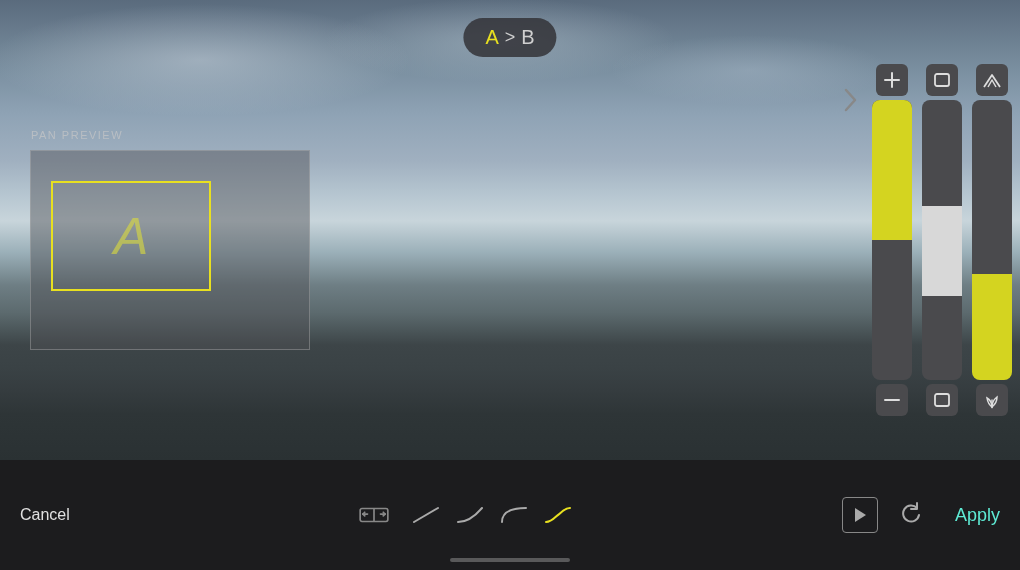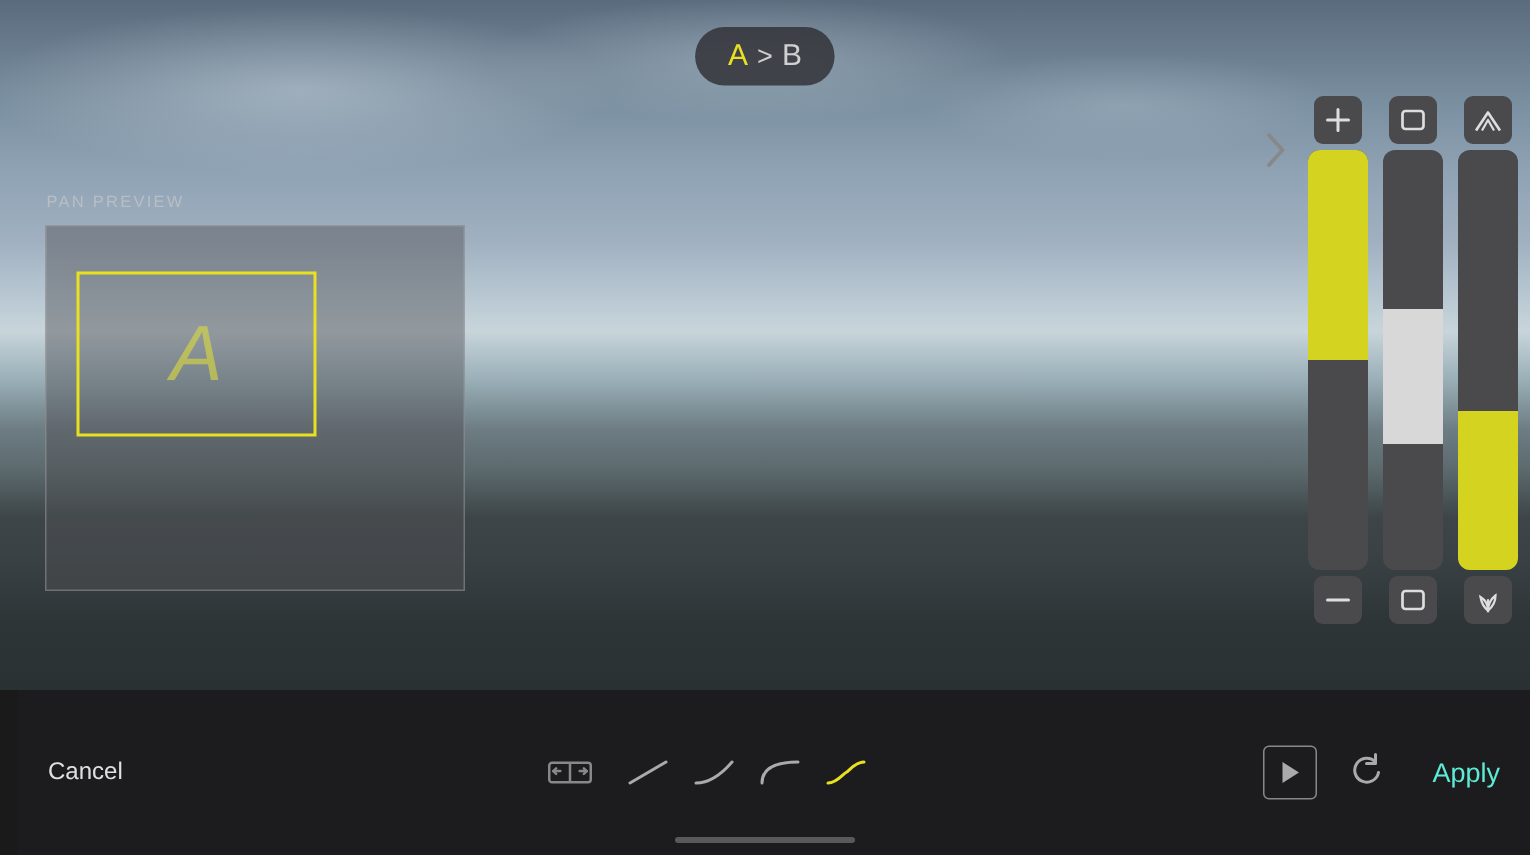--- a/index.html
+++ b/index.html
@@ -52,21 +52,21 @@
       height: 200px;
       background: 
         radial-gradient(ellipse 300px 80px at 200px 60px, rgba(200,210,220,0.5) 0%, transparent 70%),
         radial-gradient(ellipse 250px 60px at 500px 40px, rgba(190,205,215,0.4) 0%, transparent 70%),
         radial-gradient(ellipse 200px 50px at 750px 70px, rgba(180,195,210,0.35) 0%, transparent 70%);
     }
 
     
     #bottom-toolbar {
       position: absolute;
-      bottom: 0; left: 12px; right: 0;
+      bottom: 0; left: 0; right: 0;
       height: 110px;
       background: #1c1c1e;
       display: flex;
       align-items: center;
       padding: 0 20px;
     }
 
     #cancel-btn {
       color: #e0e0e0;
       font-size: 16px;
@@ -188,21 +188,21 @@
       font-size: 20px;
       font-weight: 500;
     }
 
     
     #pan-preview-container {
       position: absolute;
       top: 150px;
       left: 30px;
       width: 280px;
-      height: 244px;
+      height: 200px;
       background: rgba(80,80,85,0.45);
       border: 1px solid rgba(180,180,180,0.4);
     }
 
     #pan-preview-label {
       position: absolute;
       top: -22px;
       left: 0;
       color: rgba(200,200,200,0.7);
       font-size: 11px;

